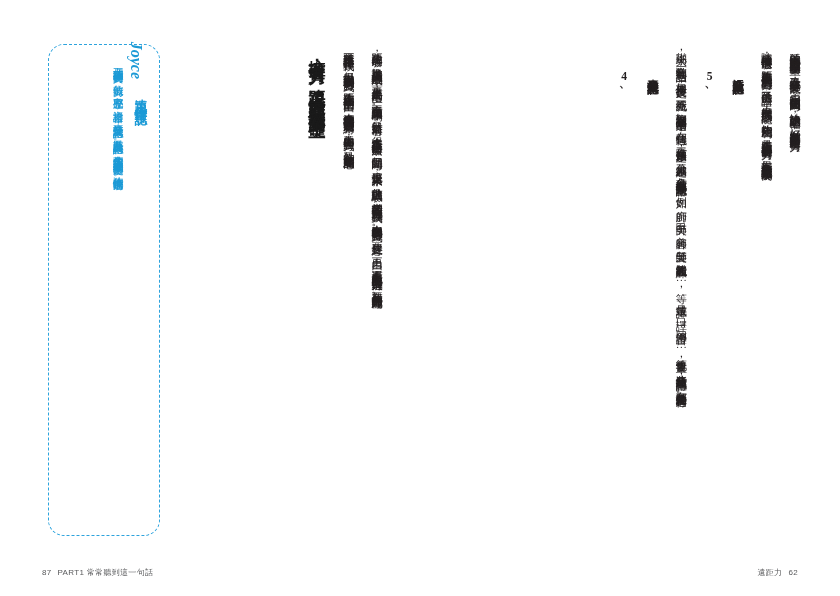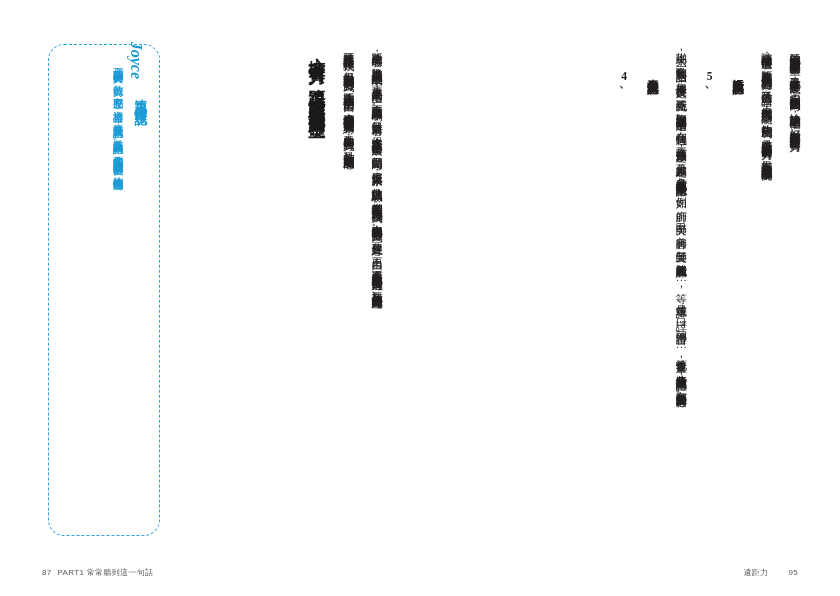--- a/index.html
+++ b/index.html
@@ -182,21 +182,21 @@
   .footer-right {
     position: absolute;
     right: 42px;
     bottom: 18px;
     font-family: "Liberation Sans", sans-serif;
     font-size: 8px;
     color: #58595b;
     letter-spacing: 0.04em;
     display: flex;
     align-items: center;
-    gap: 20px;
+    gap: 6px;
   }
 </style>
 </head>
 <body>
 
 <div class="spread">
 
   <div class="page-left">
 
     <div class="tipbox">
@@ -228,17 +228,17 @@
 
       <div class="num-col">5、</div>
       <div class="rbody-col" style="font-weight:bold;padding-top:26px;">語言能力及其認證</div>
       <div class="rbody-col">隨著全球經濟的快速發展，遠距工作更是需要流利的語言能力。除了自己的母語，再掌握一門或多門外語能，能夠流利使用，這是在遠距工作圈裡必須要有的硬實力，如果有語言能力的認證就更加如虎添翼了。</div>
 
       <div class="rbody-col">以上的硬實力對於能否順利進行遠距工作至關重要，看看自己缺少了哪些技能，利用眼前這個大鎖國時間，缺少旅遊讀感的空檔，好好在家裡培養自己所需要的遠距工作硬實力。</div>
     </div>
 
     <div class="footer-right">
       <span>遠距力</span>
-      <span class="pno">95</span>
+      <span class="pno">62</span>
     </div>
   </div>
 
 </div>
 
 </body></html>

